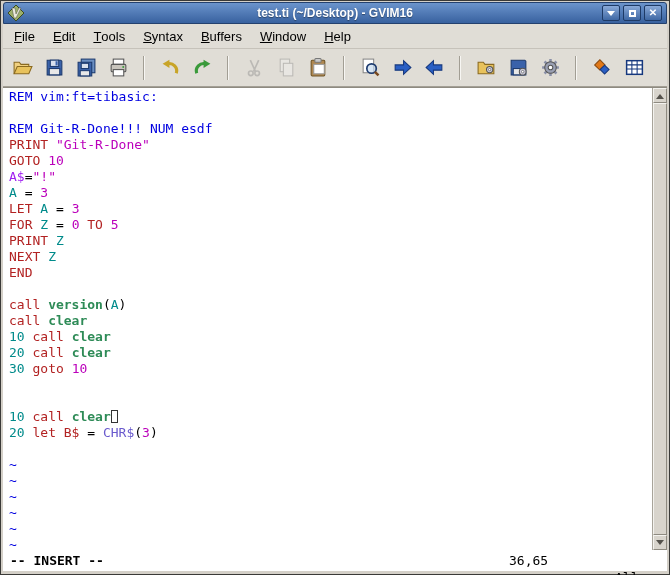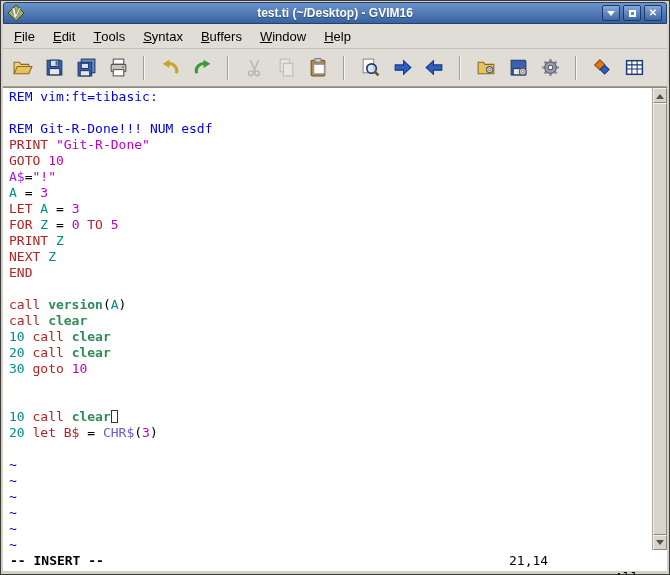--- a/index.html
+++ b/index.html
@@ -267,17 +267,17 @@
         </div>
       <div class="sb-thumb"></div>
       <div class="sb-arrow down">
           <span></span>
         </div>
     </div>
   </div>
 
   <div class="statusline">
     <span class="mode">-- INSERT --</span>
-    <span class="ruler">21,14</span>
+    <span class="ruler">36,65</span>
     <span class="scrollpos">All</span>
   </div>
 
 </div>
 
 </body></html>

